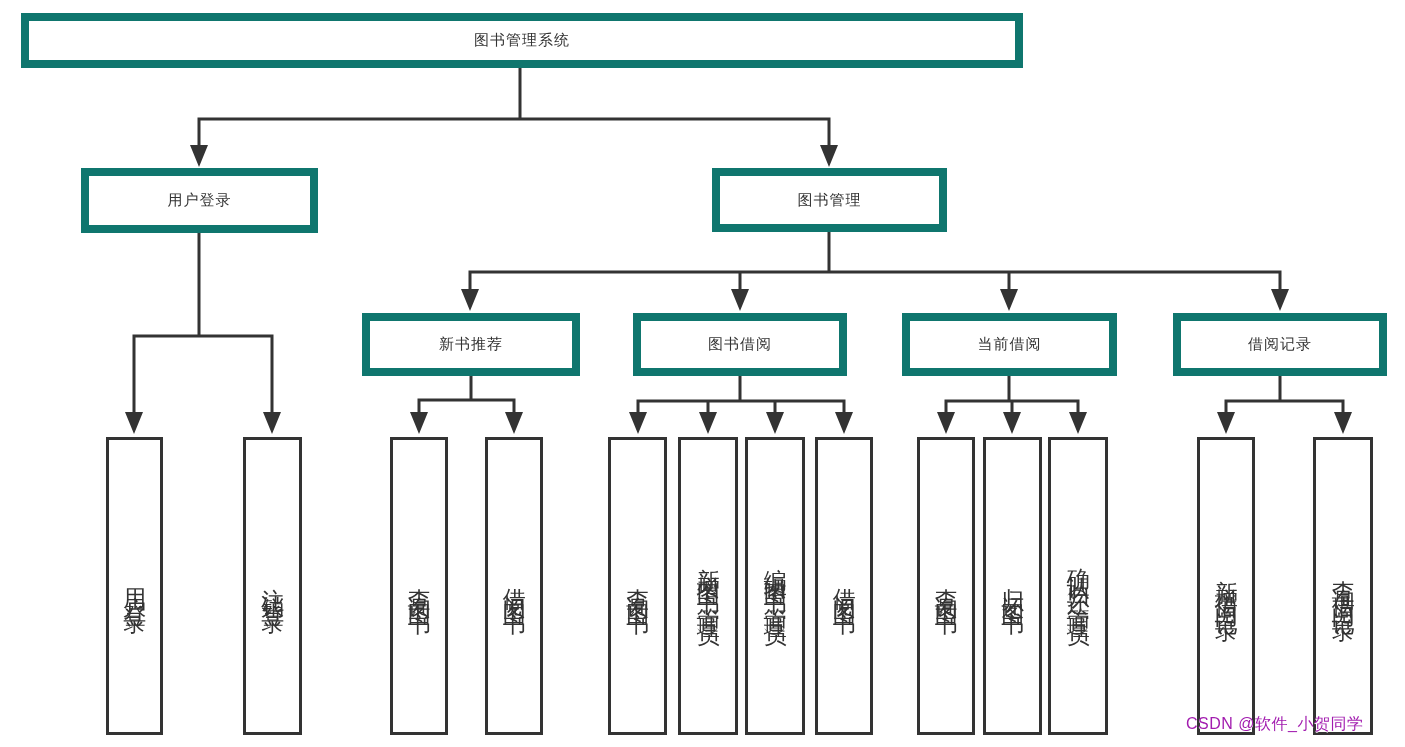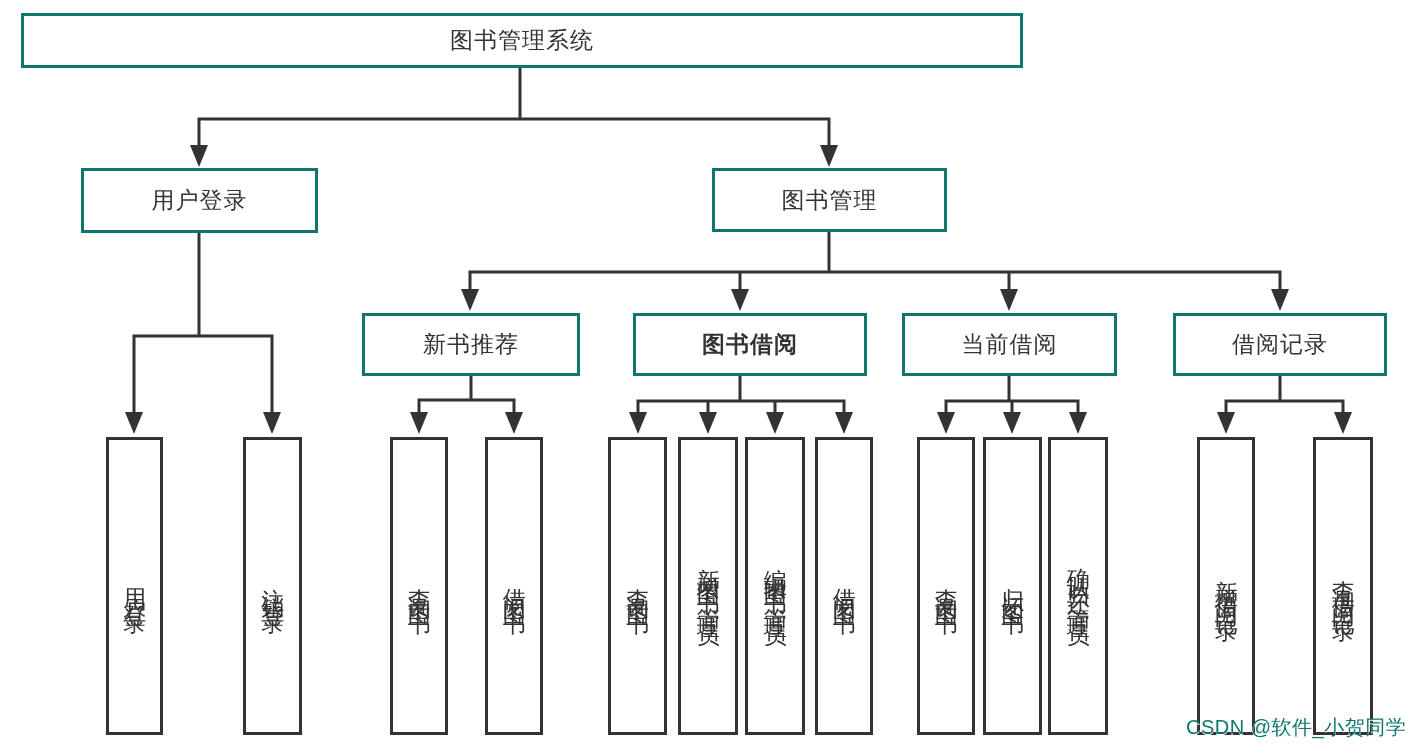--- a/index.html
+++ b/index.html
@@ -3,37 +3,37 @@
 <meta charset="utf-8">
 <style>
   html,body { margin:0; padding:0; background:#ffffff; }
   body { font-family:"Liberation Sans", sans-serif; }
   #canvas {
     position:relative; width:1405px; height:747px; background:#ffffff; overflow:hidden;
   }
   #wires { position:absolute; left:0; top:0; z-index:0; }
   .box {
     position:absolute; box-sizing:border-box; background:#ffffff;
-    border:3px solid #0f766e; color:#333333;
+    border:8px solid #0f766e; color:#333333;
     display:flex; align-items:center; justify-content:center;
-    font-size:23px; letter-spacing:1px; z-index:1;
+    font-size:15px; letter-spacing:1px; z-index:1;
   }
   .vbox {
     position:absolute; box-sizing:border-box; background:#ffffff;
     border:3px solid #333333; color:#333333;
     display:flex; align-items:center; justify-content:center;
     z-index:1;
   }
   .vtext {
     writing-mode:vertical-rl; text-orientation:upright;
     font-size:23px; letter-spacing:8px; line-height:1.1; color:#333333;
   }
   .watermark {
     position:absolute; z-index:2; left:1186px; top:714px;
-    font-size:20px; color:#0f766e; letter-spacing:0.5px;
+    font-size:16px; color:#a21caf; letter-spacing:0.5px;
     text-shadow:0 1px 0 #ffffff; white-space:nowrap;
   }
 </style>
 </head>
 <body>
 
 <div id="canvas">
 
   <svg id="wires" width="1405" height="747" viewBox="0 0 1405 747" xmlns="http://www.w3.org/2000/svg">
     <path d="M520 68 V119 M199 119 H829 M199 119 V145 M829 119 V145
@@ -54,21 +54,21 @@
              M1069 412 L1087 412 L1078 434 Z  M1217 412 L1235 412 L1226 434 Z
              M1334 412 L1352 412 L1343 434 Z" fill="#333333" stroke="none"></path>
   </svg>
 
   <div class="box" style="left:21px; top:13px; width:1002px; height:55px;">图书管理系统</div>
 
   <div class="box" style="left:81px; top:168px; width:237px; height:65px;">用户登录</div>
   <div class="box" style="left:362px; top:313px; width:218px; height:63px;">新书推荐</div>
 
   <div class="box" style="left:712px; top:168px; width:235px; height:64px;">图书管理</div>
-  <div class="box" style="left:633px; top:313px; width:234px; height:63px;font-weight:bold;">图书借阅</div>
+  <div class="box" style="left:633px; top:313px; width:214px; height:63px;">图书借阅</div>
   <div class="box" style="left:902px; top:313px; width:215px; height:63px;">当前借阅</div>
   <div class="box" style="left:1173px; top:313px; width:214px; height:63px;">借阅记录</div>
 
   <div class="vbox" style="left:106px; top:437px; width:57px; height:298px;">
     <span class="vtext">用户登录</span>
   </div>
   <div class="vbox" style="left:243px; top:437px; width:59px; height:298px;">
     <span class="vtext">注销登录</span>
   </div>
 

